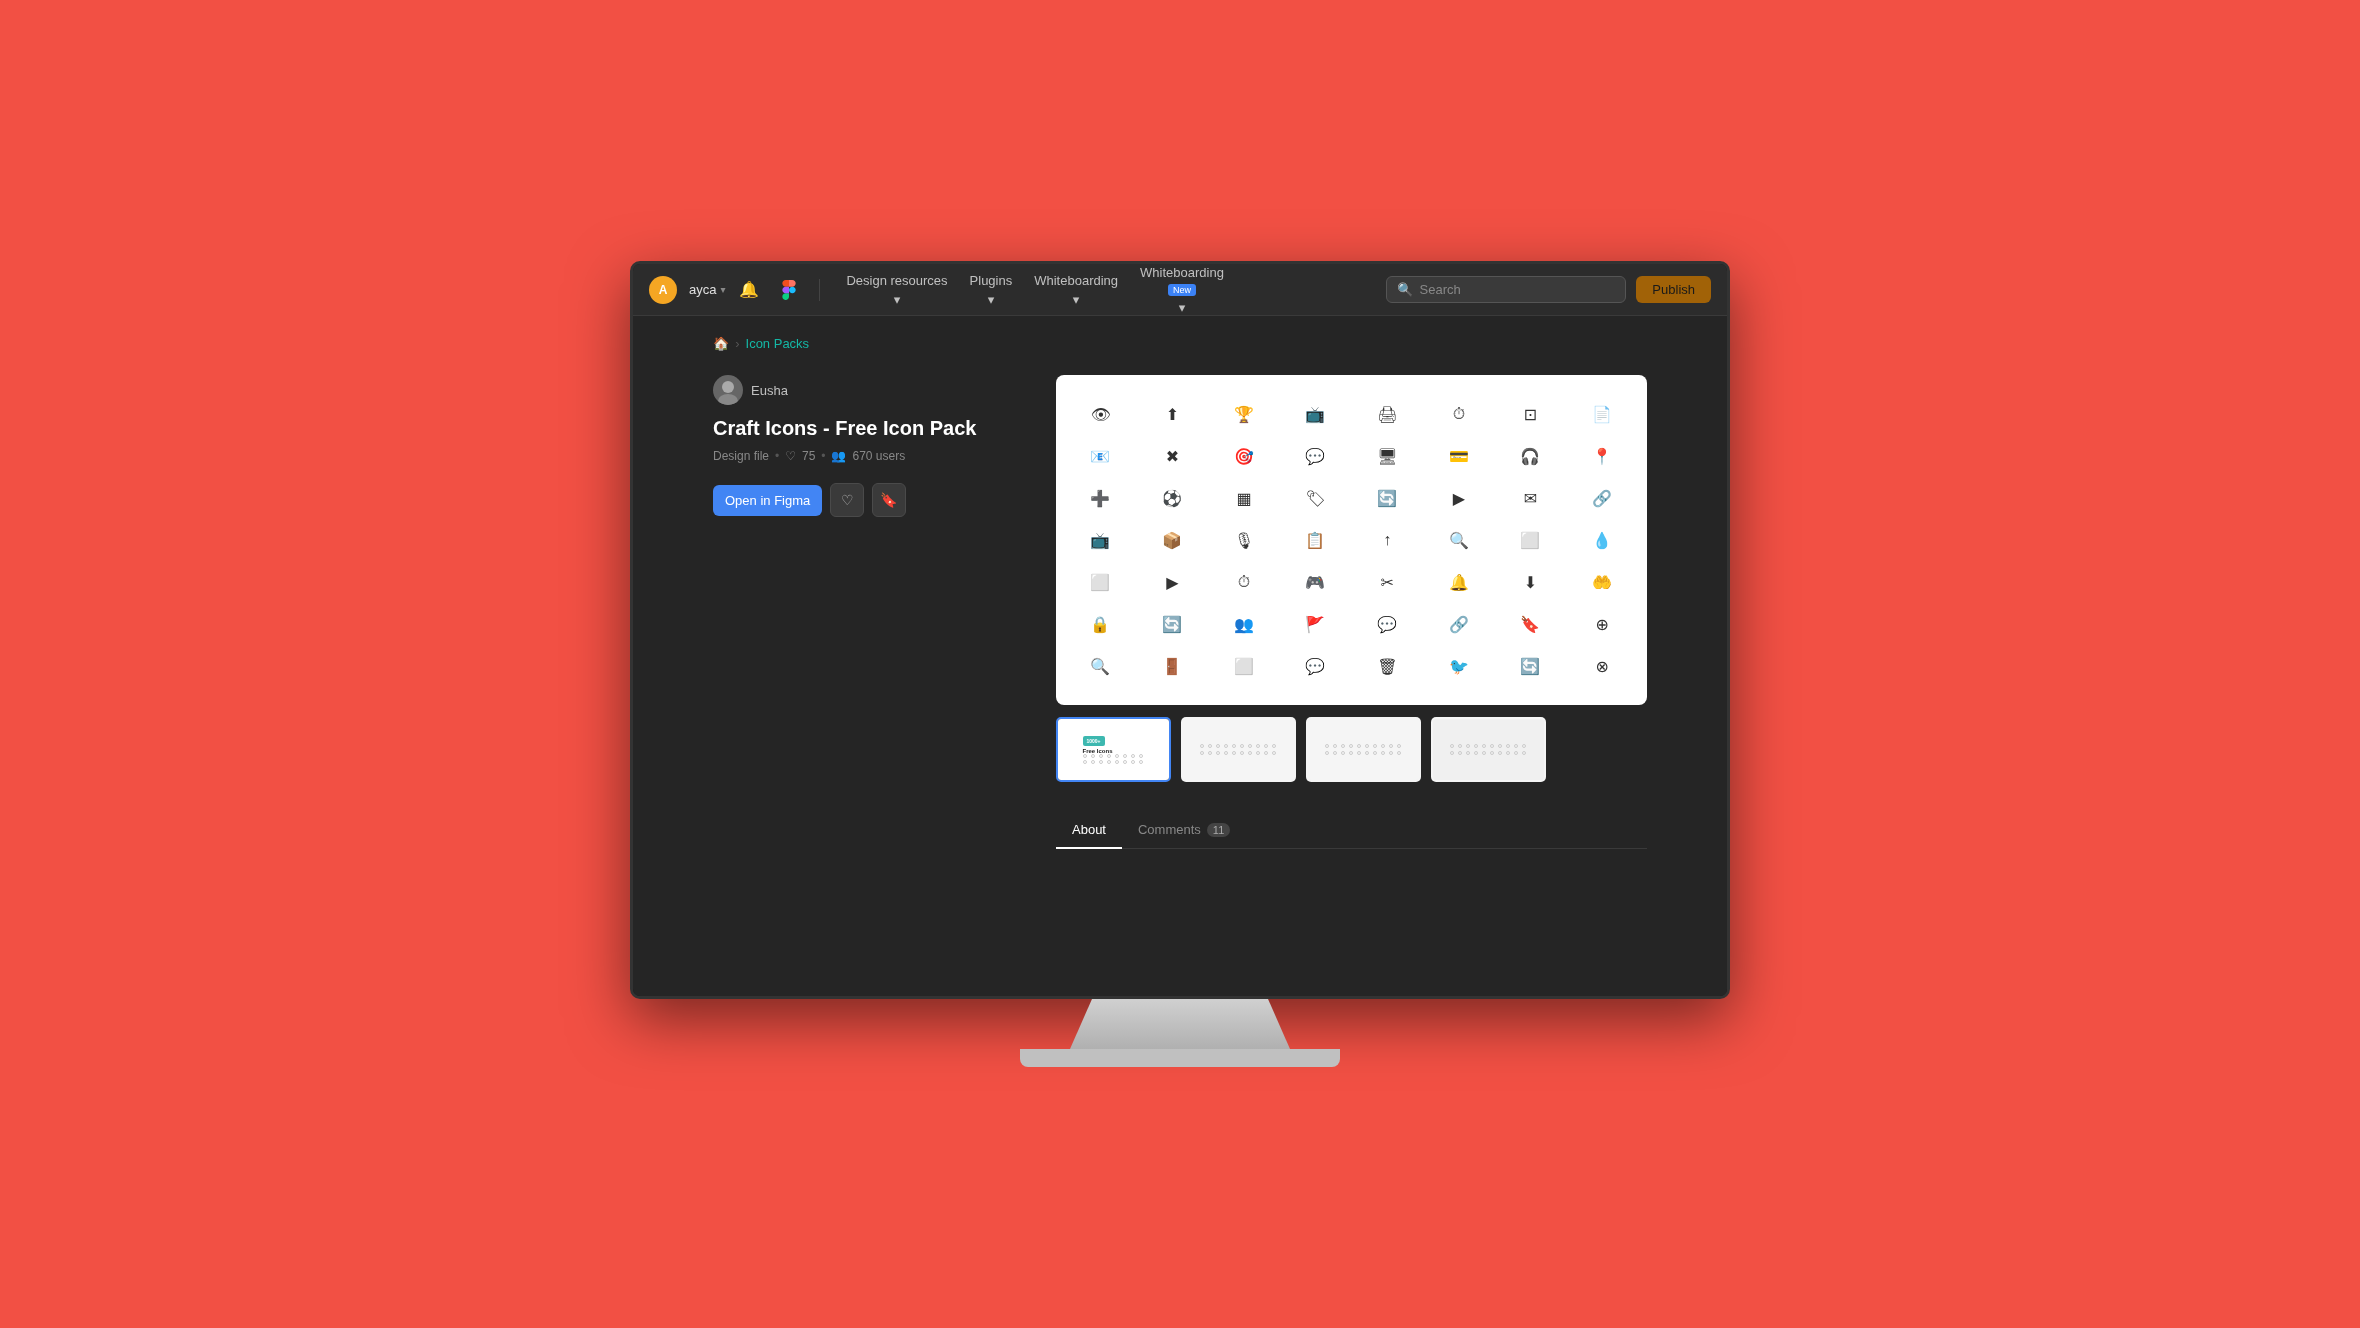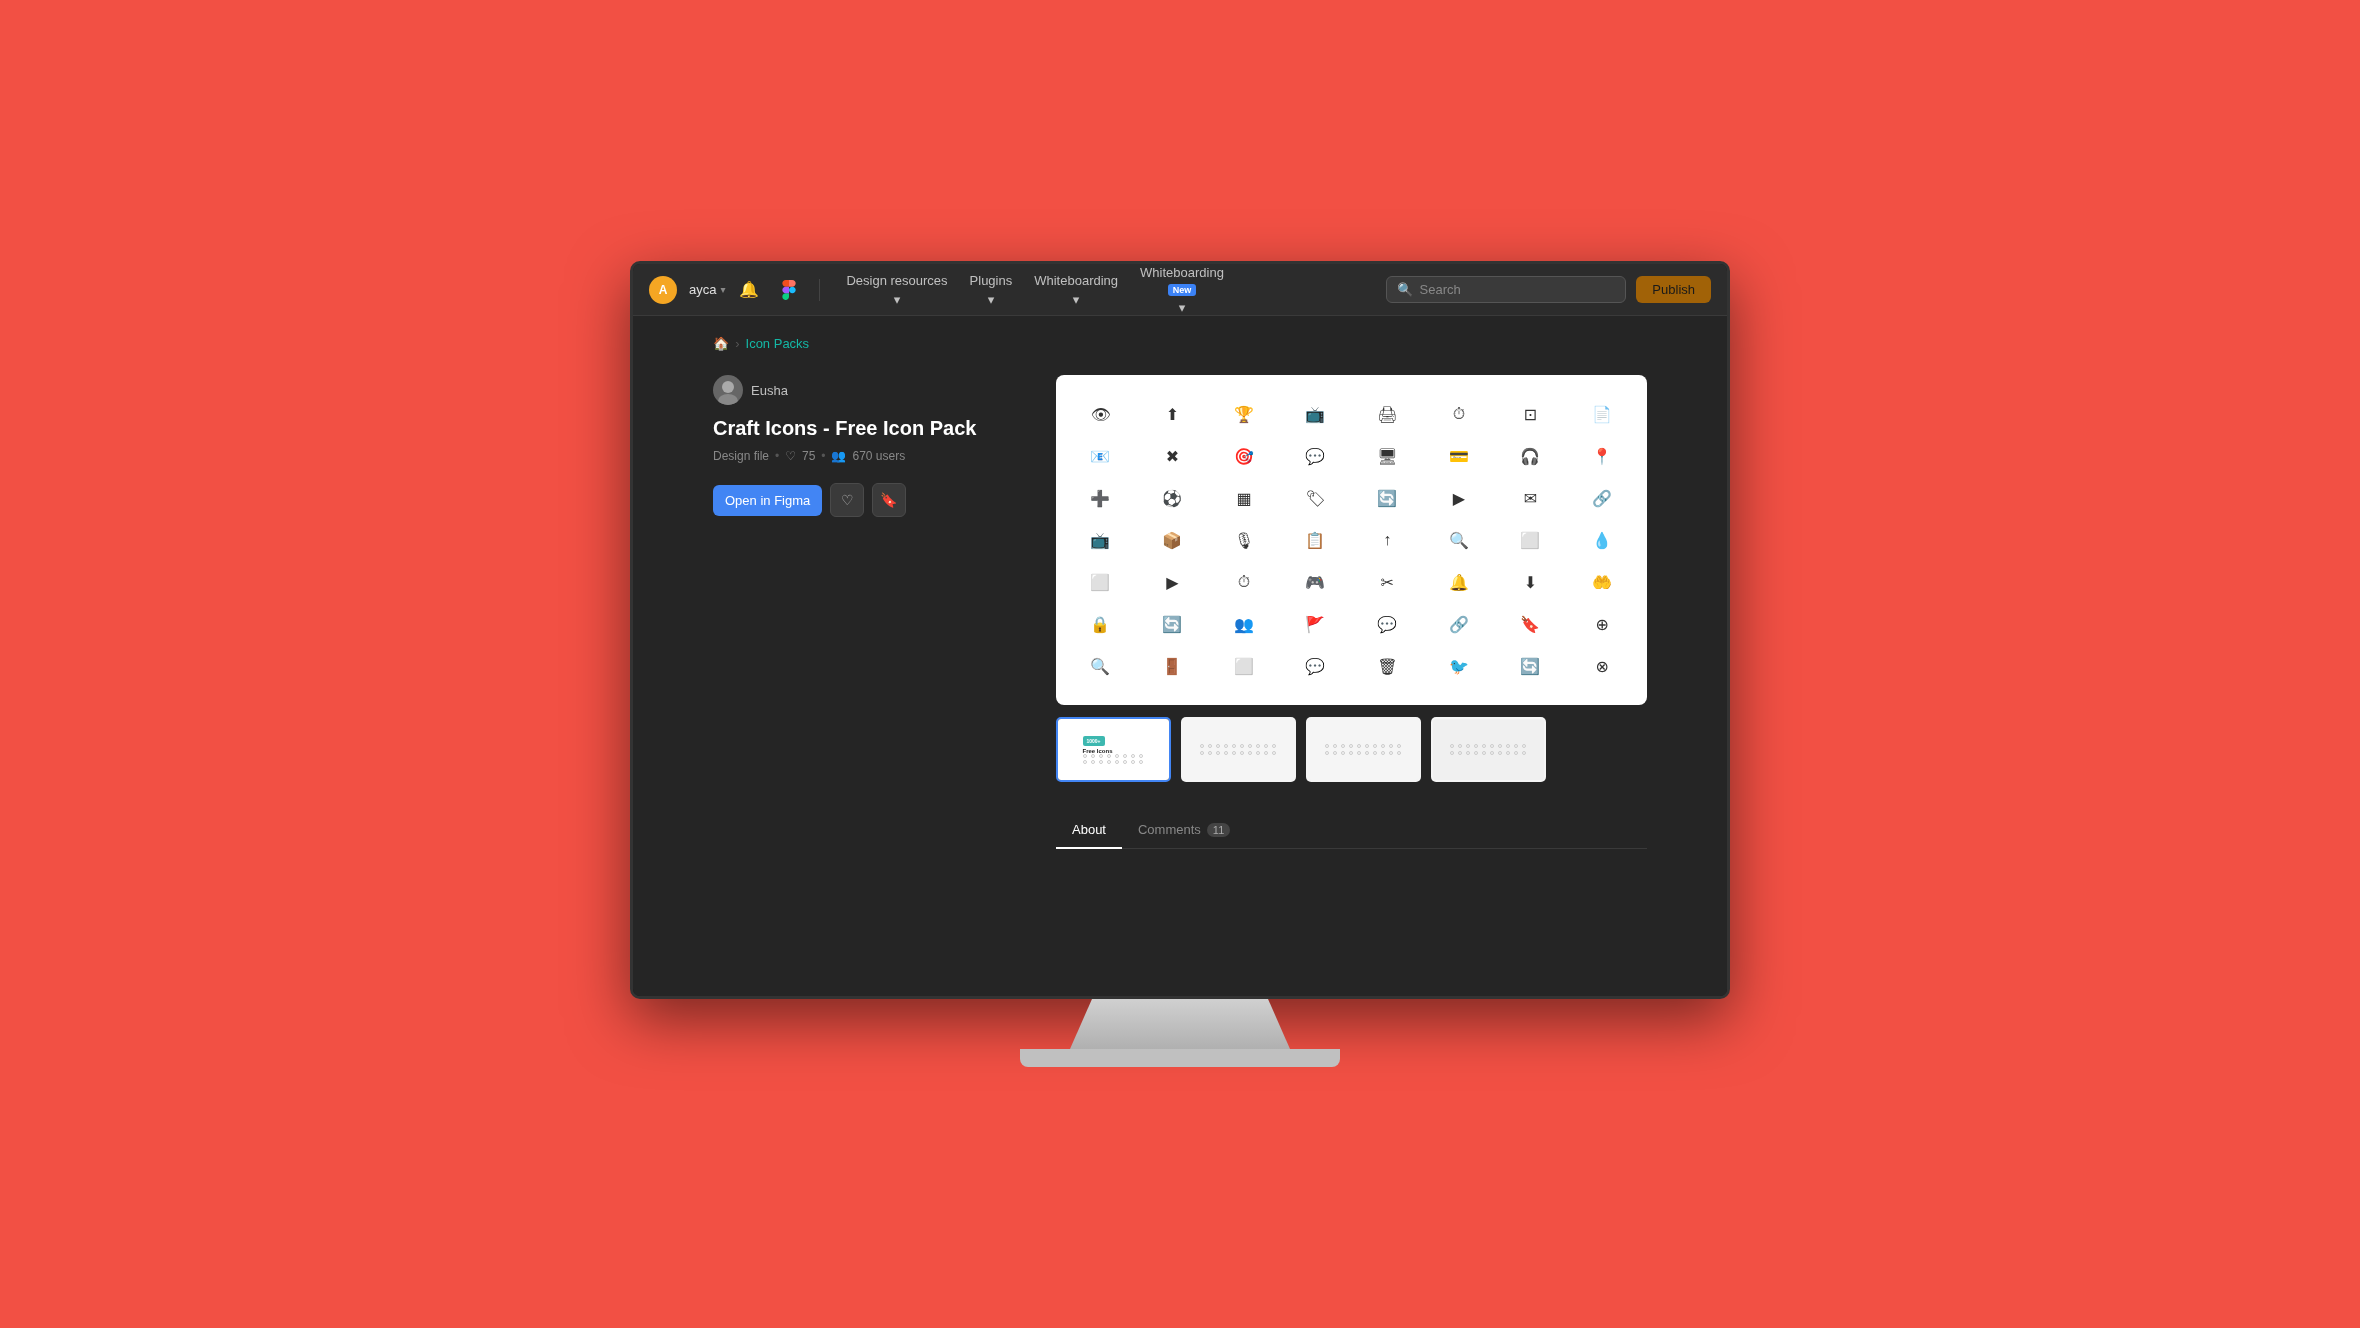--- a/index.html
+++ b/index.html
@@ -115,21 +115,21 @@
       gap: 4px;
       white-space: nowrap;
       flex-direction: column;
     }
     .nav-badge-new {
       background: #3b82f6;
       color: white;
       font-size: 9px;
       padding: 1px 5px;
       border-radius: 3px;
-      font-weight: 700;
+      font-weight: 400;
     }
     .nav-right {
       display: flex;
       align-items: center;
       gap: 10px;
       margin-left: auto;
     }
     .search-bar {
       background: #3a3a3a;
       border: 1px solid #555;

